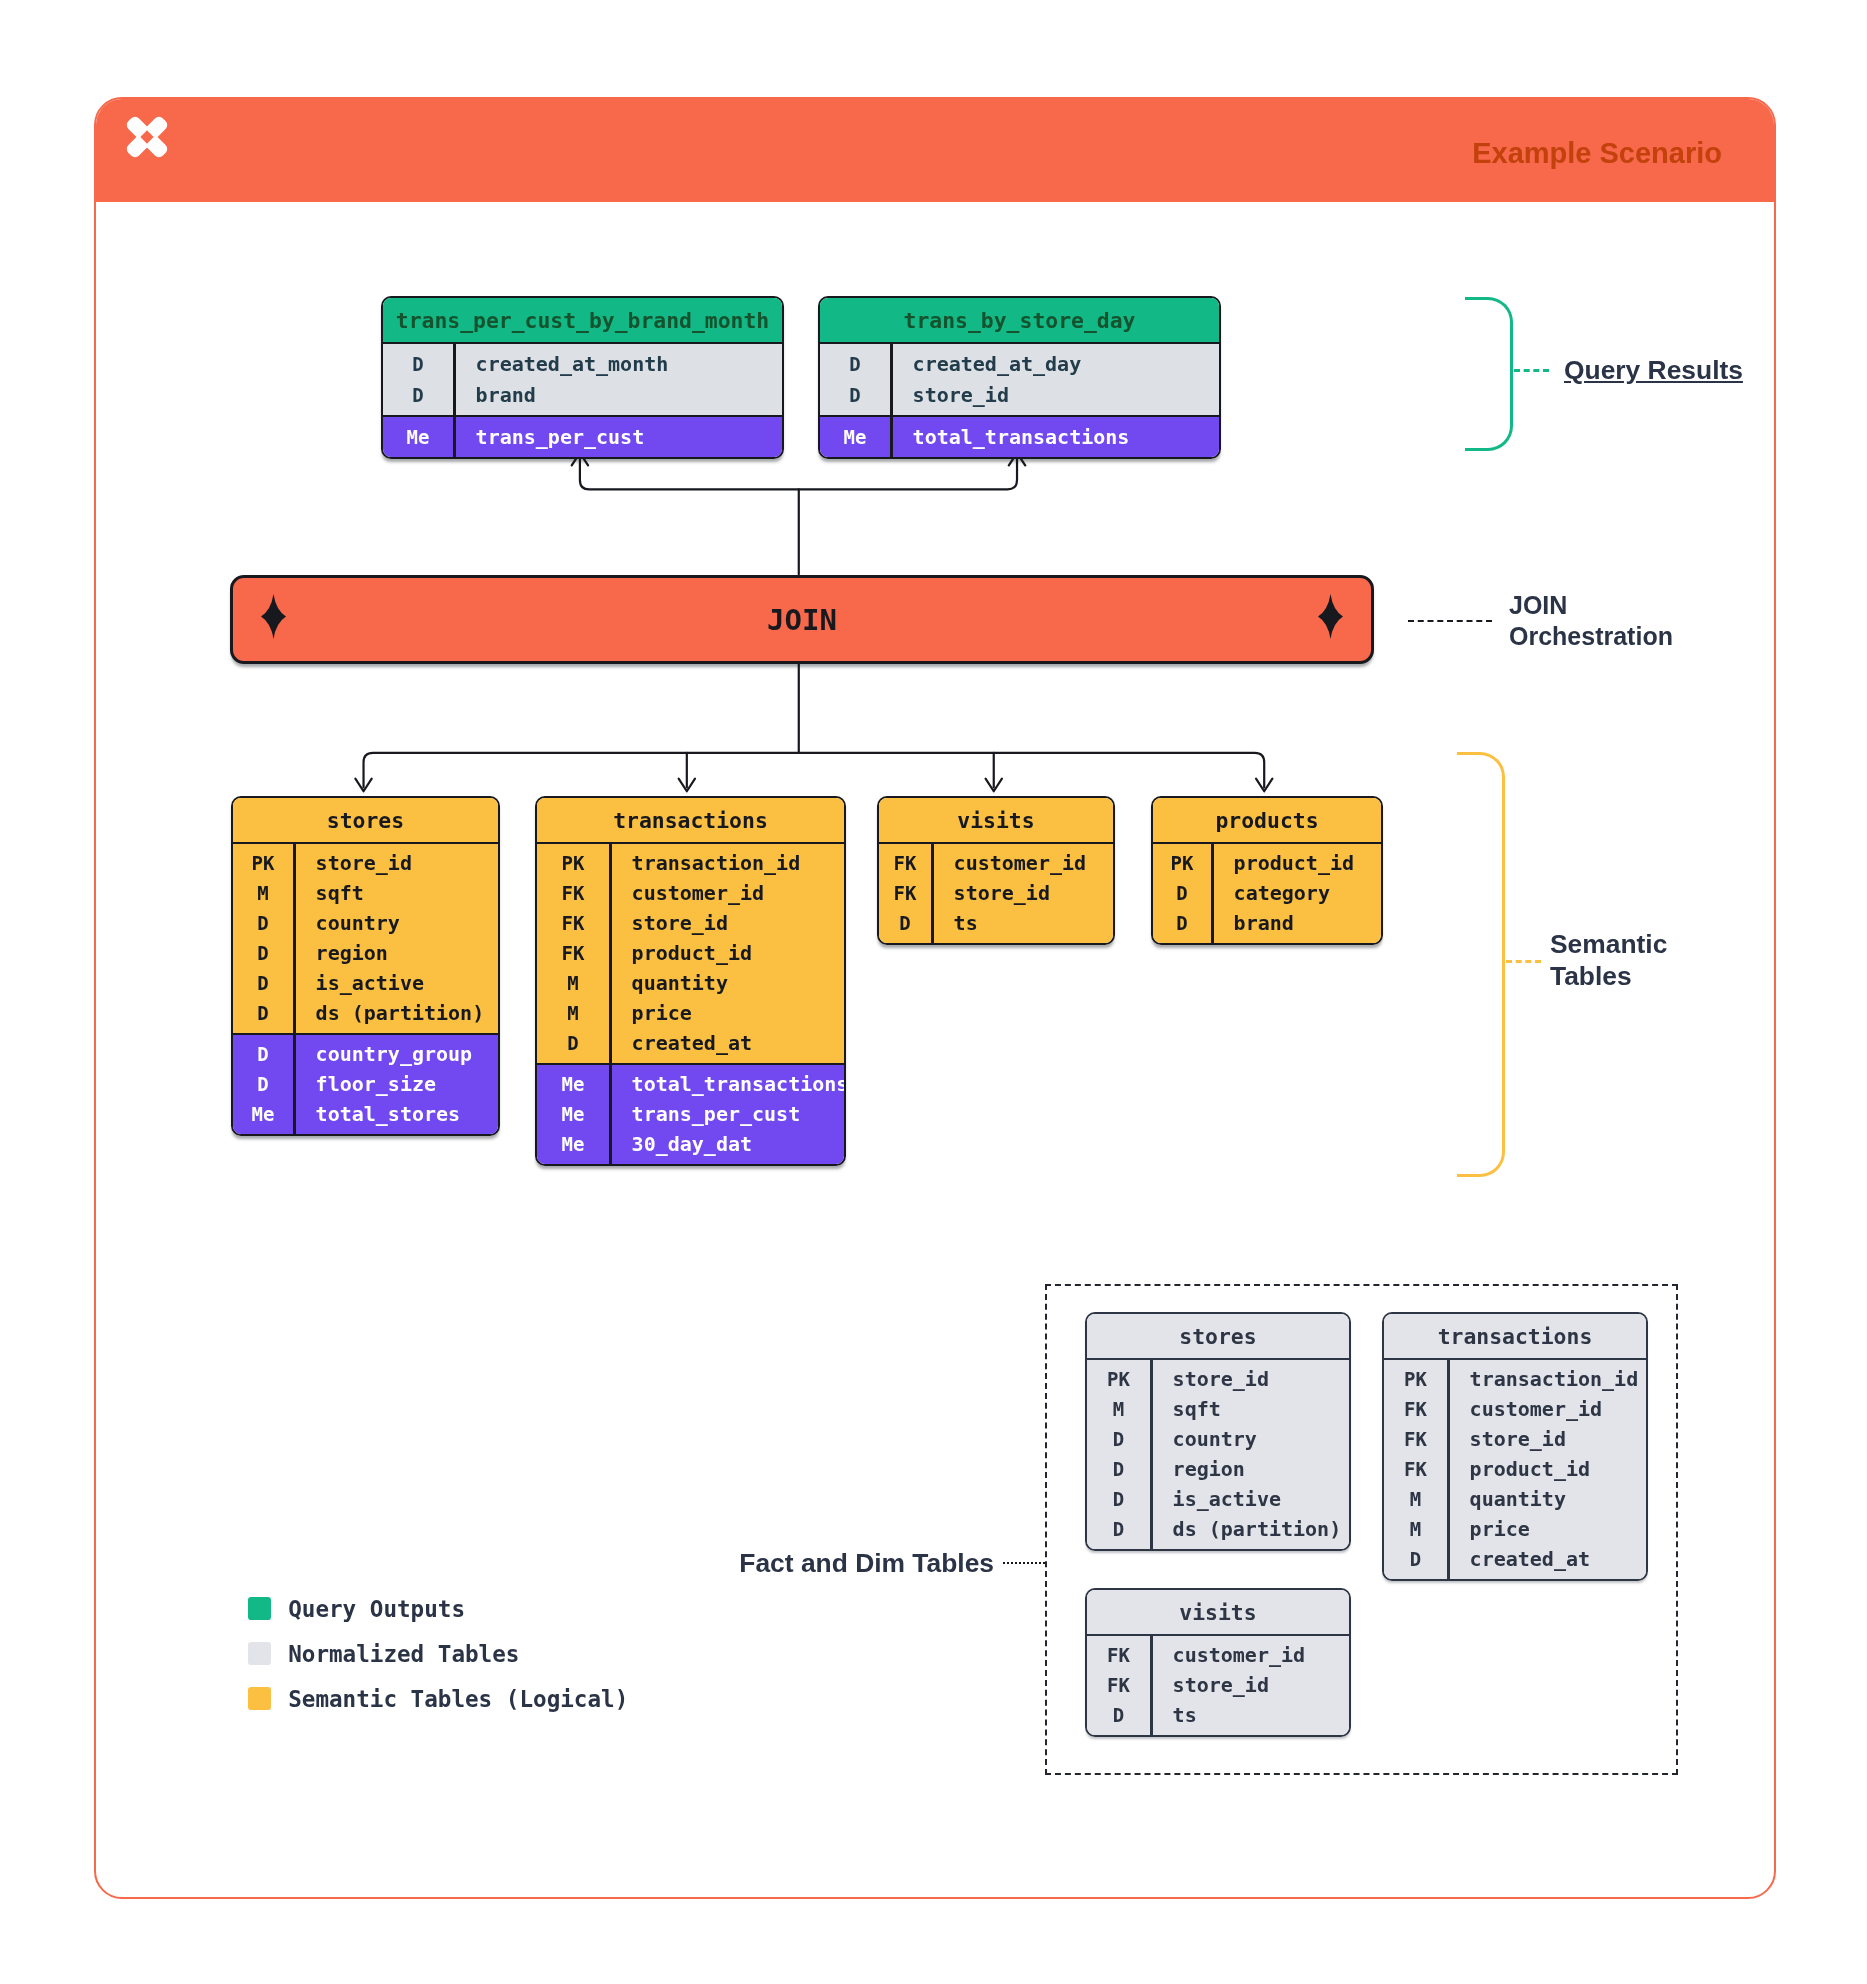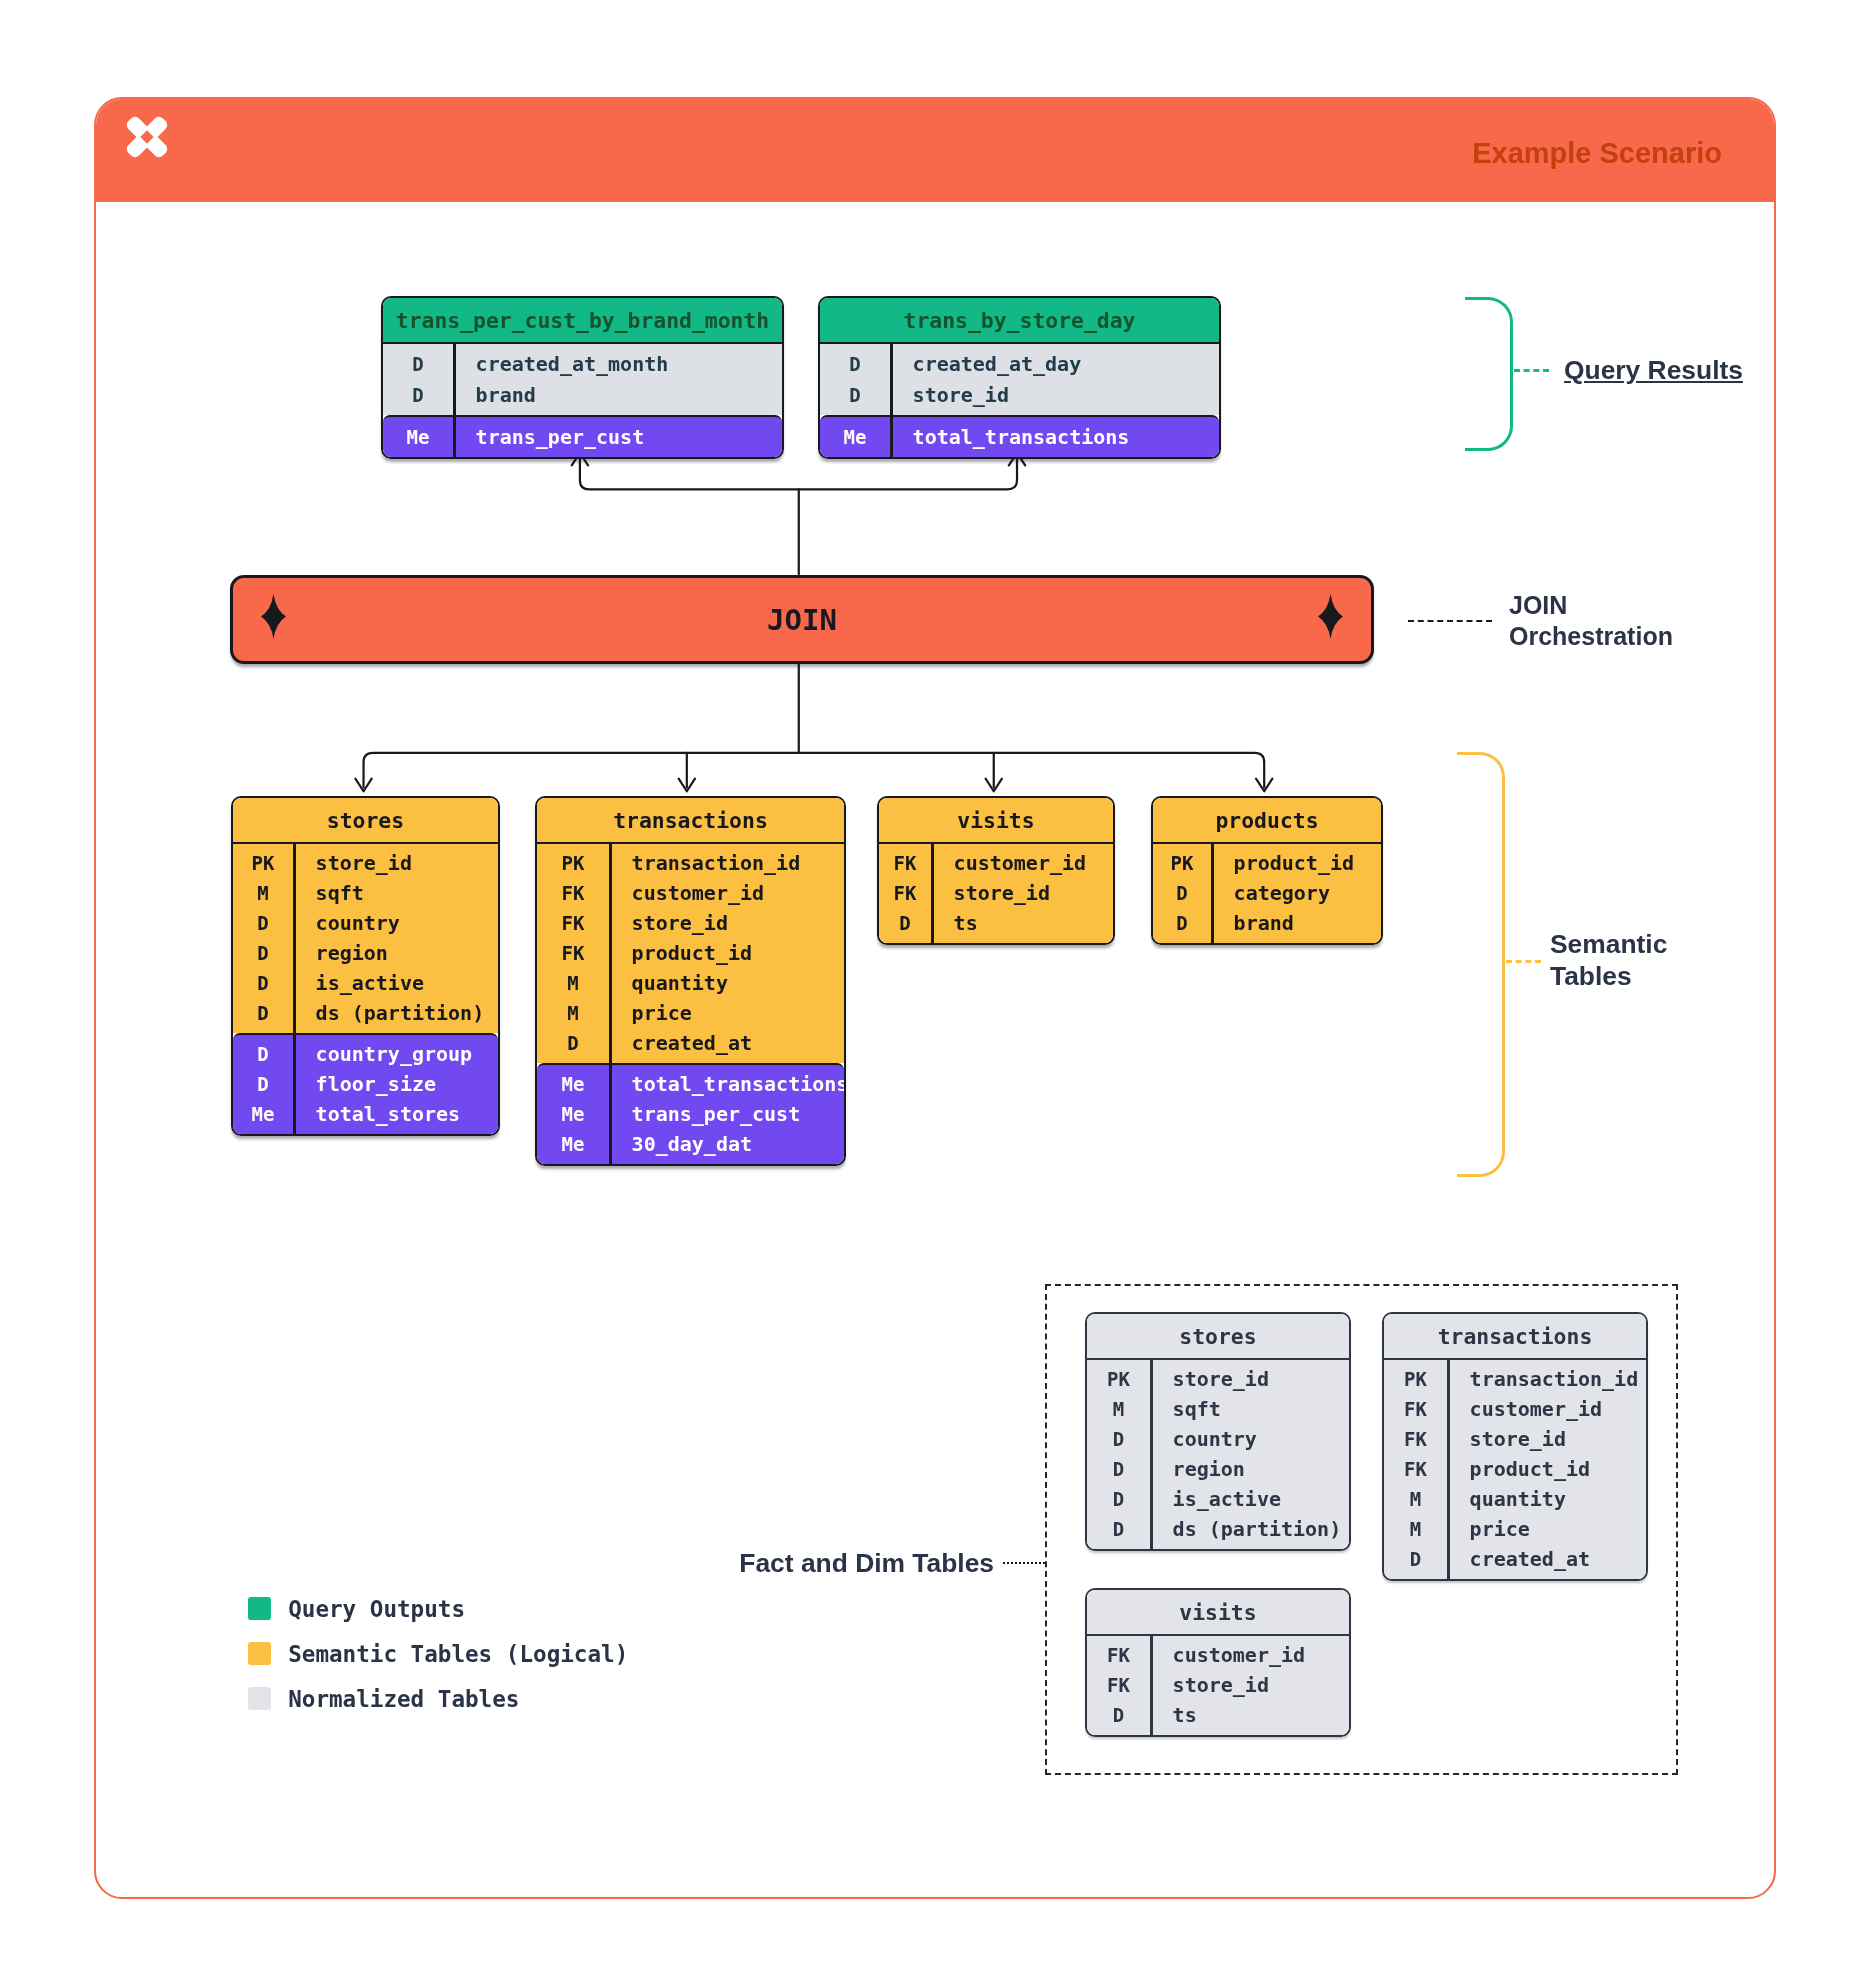--- a/index.html
+++ b/index.html
@@ -20,21 +20,21 @@
 
   
   .etable{position:absolute;z-index:2;border-radius:10px;overflow:hidden;font-weight:700;
           border:2.5px solid var(--bd);box-shadow:0 3.8px 3.1px -1.3px rgba(23,25,31,.38);}
   .colored{--bd:#17191F;}
   .normalized{--bd:#2E3545;box-shadow:0 3.1px 2.5px -1.3px rgba(46,53,69,.3);}
   .ehd{height:44px;display:flex;align-items:center;justify-content:center;
        font-size:21.4px;border-bottom:2.5px solid var(--bd);}
   .sec{position:relative;padding:4.4px 0;}
   .sec::before{content:"";position:absolute;left:var(--kw);top:0;bottom:0;width:2.5px;background:var(--bd);}
-  .sec.metrics{border-top:2.5px solid var(--bd);border-radius:7px;}
+  .sec.metrics{border-top:2.5px solid var(--bd);}
   .row{display:flex;align-items:center;height:30px;font-size:20px;}
   .qrow{height:31px;}
   .k{width:var(--kw);flex:none;display:flex;align-items:center;justify-content:center;font-size:19px;}
   .f{padding-left:22.6px;white-space:nowrap;}
   .qhd{background:#12B886;color:#14532d;}
   .yhd{background:#FBC042;color:#17191F;}
   .nhd{background:#E2E4E9;color:#2E3545;}
   .qbase{background:#DDE0E4;color:#223C4B;}
   .ybase{background:#FBC042;color:#17191F;}
   .nbase{background:#E2E4E9;color:#2E3545;}
@@ -404,23 +404,23 @@
 
   <div class="conn" id="cn-factdim"></div>
   <div class="side-label" id="lbl-fd">Fact and Dim Tables</div>
 
   <div id="legend">
     <div class="lg-row">
       <span class="lg-sw sw-0"></span>
       <span class="lg-label">Query Outputs</span>
       </div>
     <div class="lg-row">
+      <span class="lg-sw sw-3"></span>
+      <span class="lg-label">Normalized Tables</span>
+      </div>
+    <div class="lg-row">
       <span class="lg-sw sw-2"></span>
       <span class="lg-label">Semantic Tables (Logical)</span>
       </div>
-    <div class="lg-row">
-      <span class="lg-sw sw-3"></span>
-      <span class="lg-label">Normalized Tables</span>
-      </div>
   </div>
 
 </div>
 
 
 </body></html>

